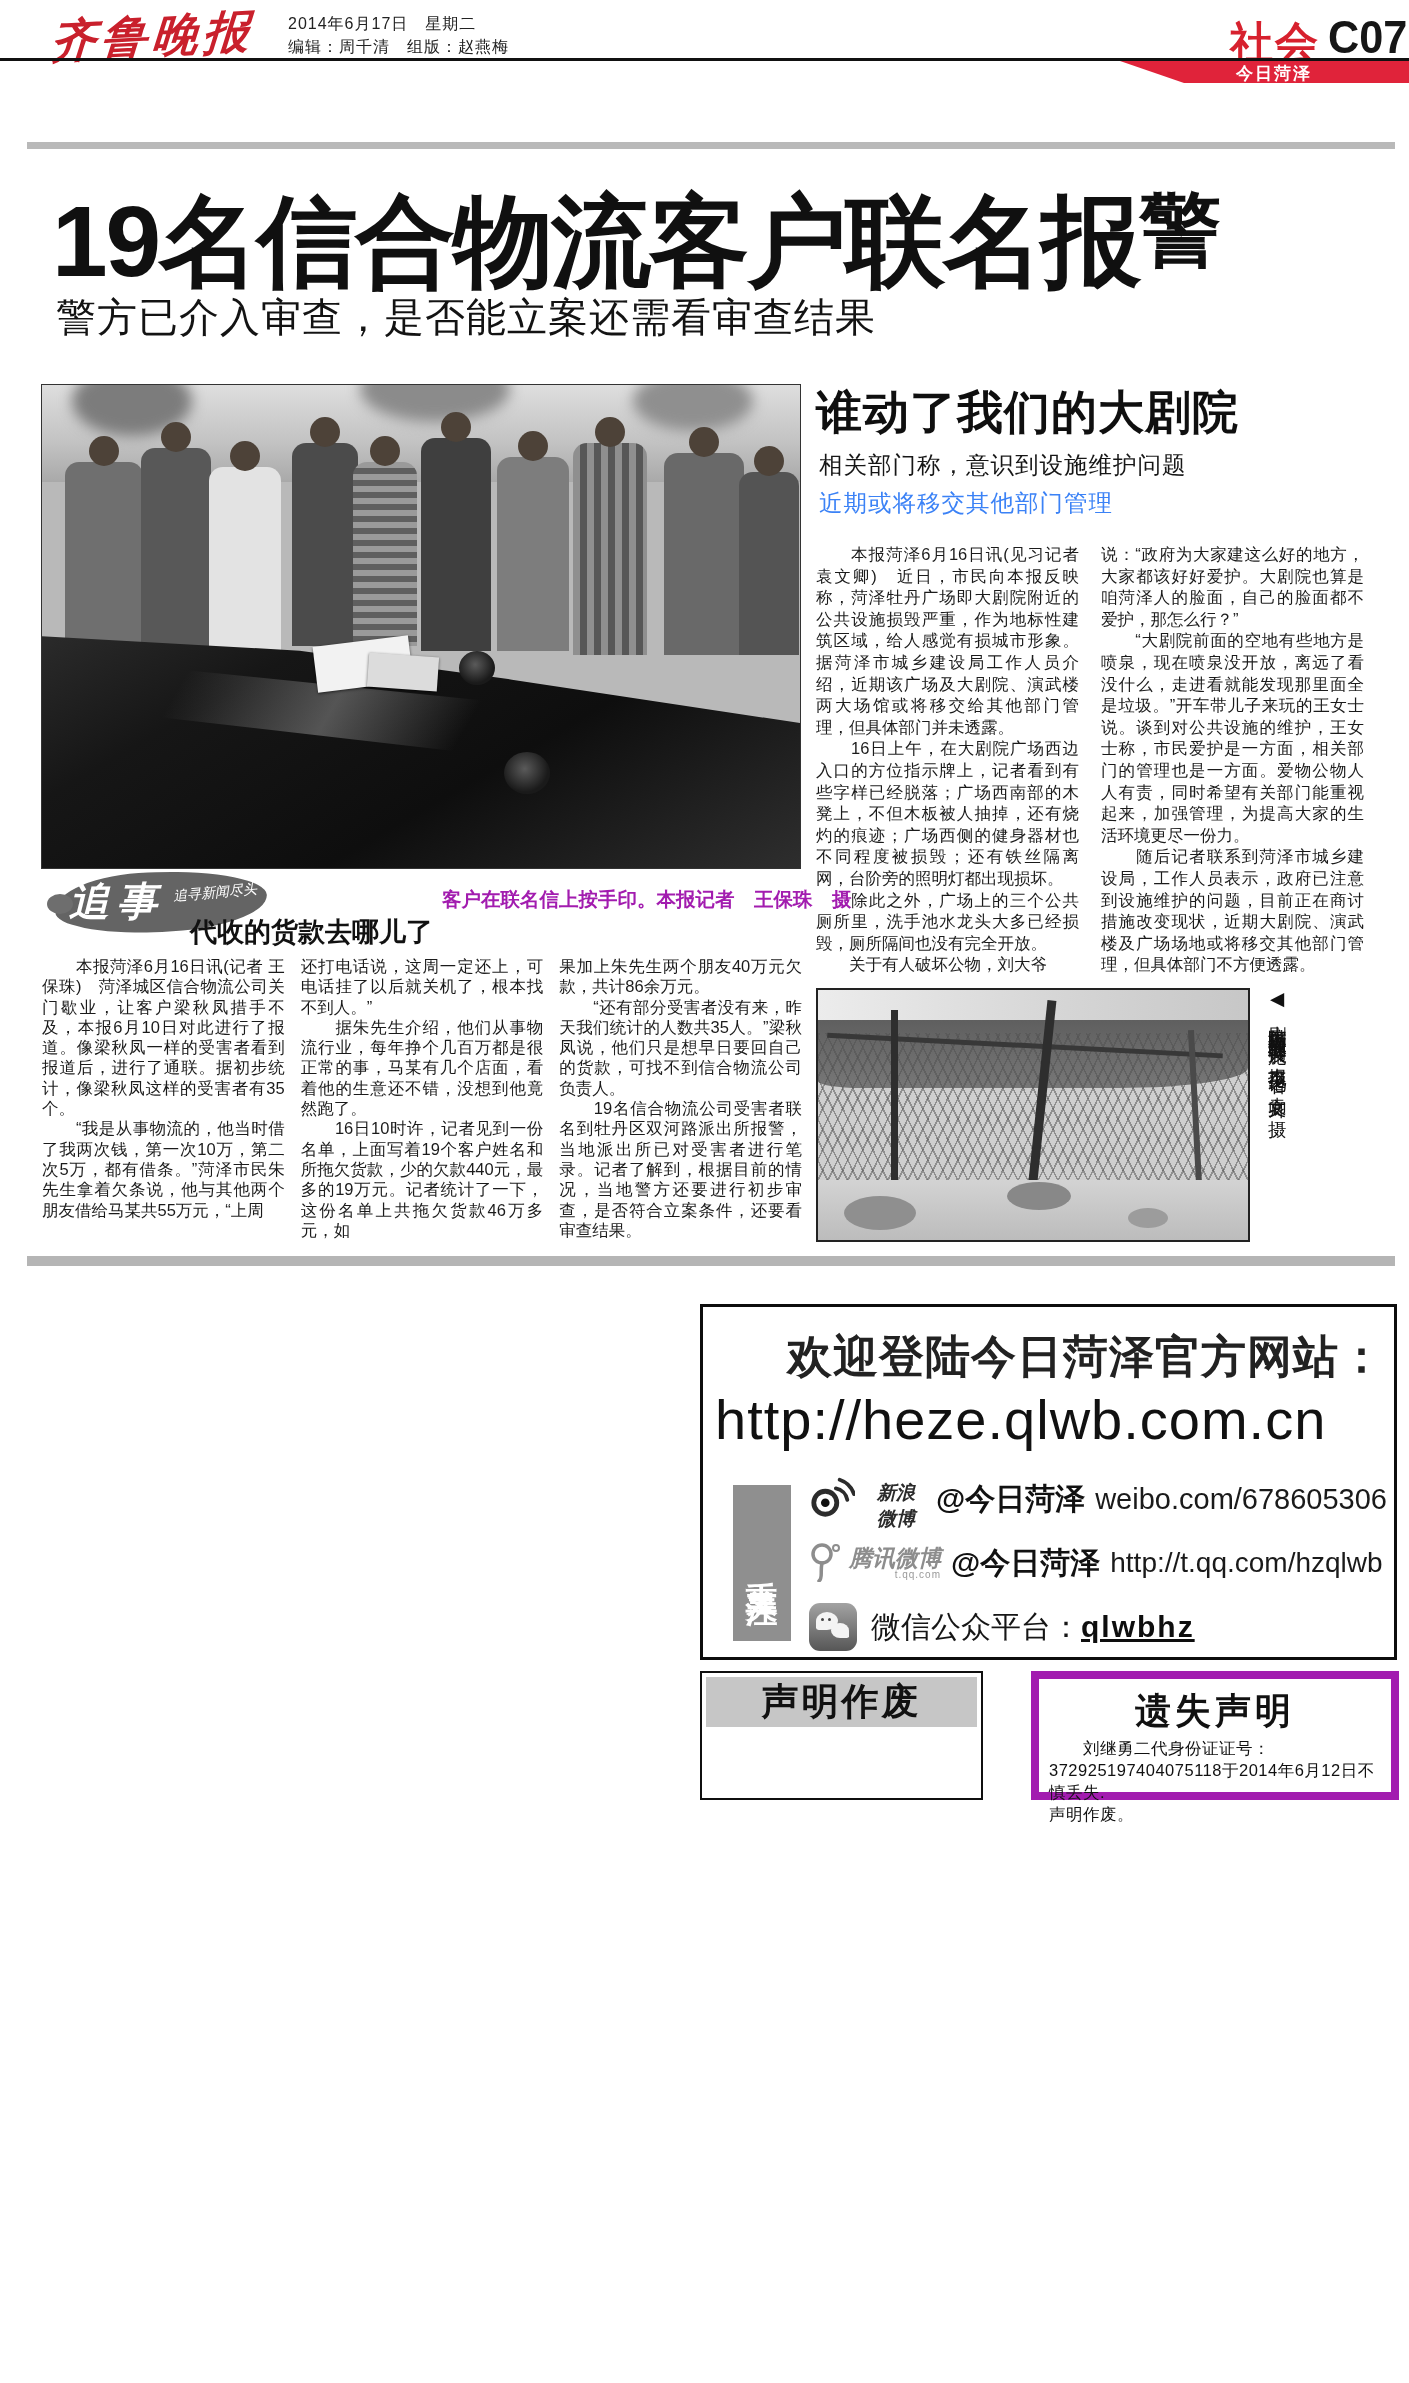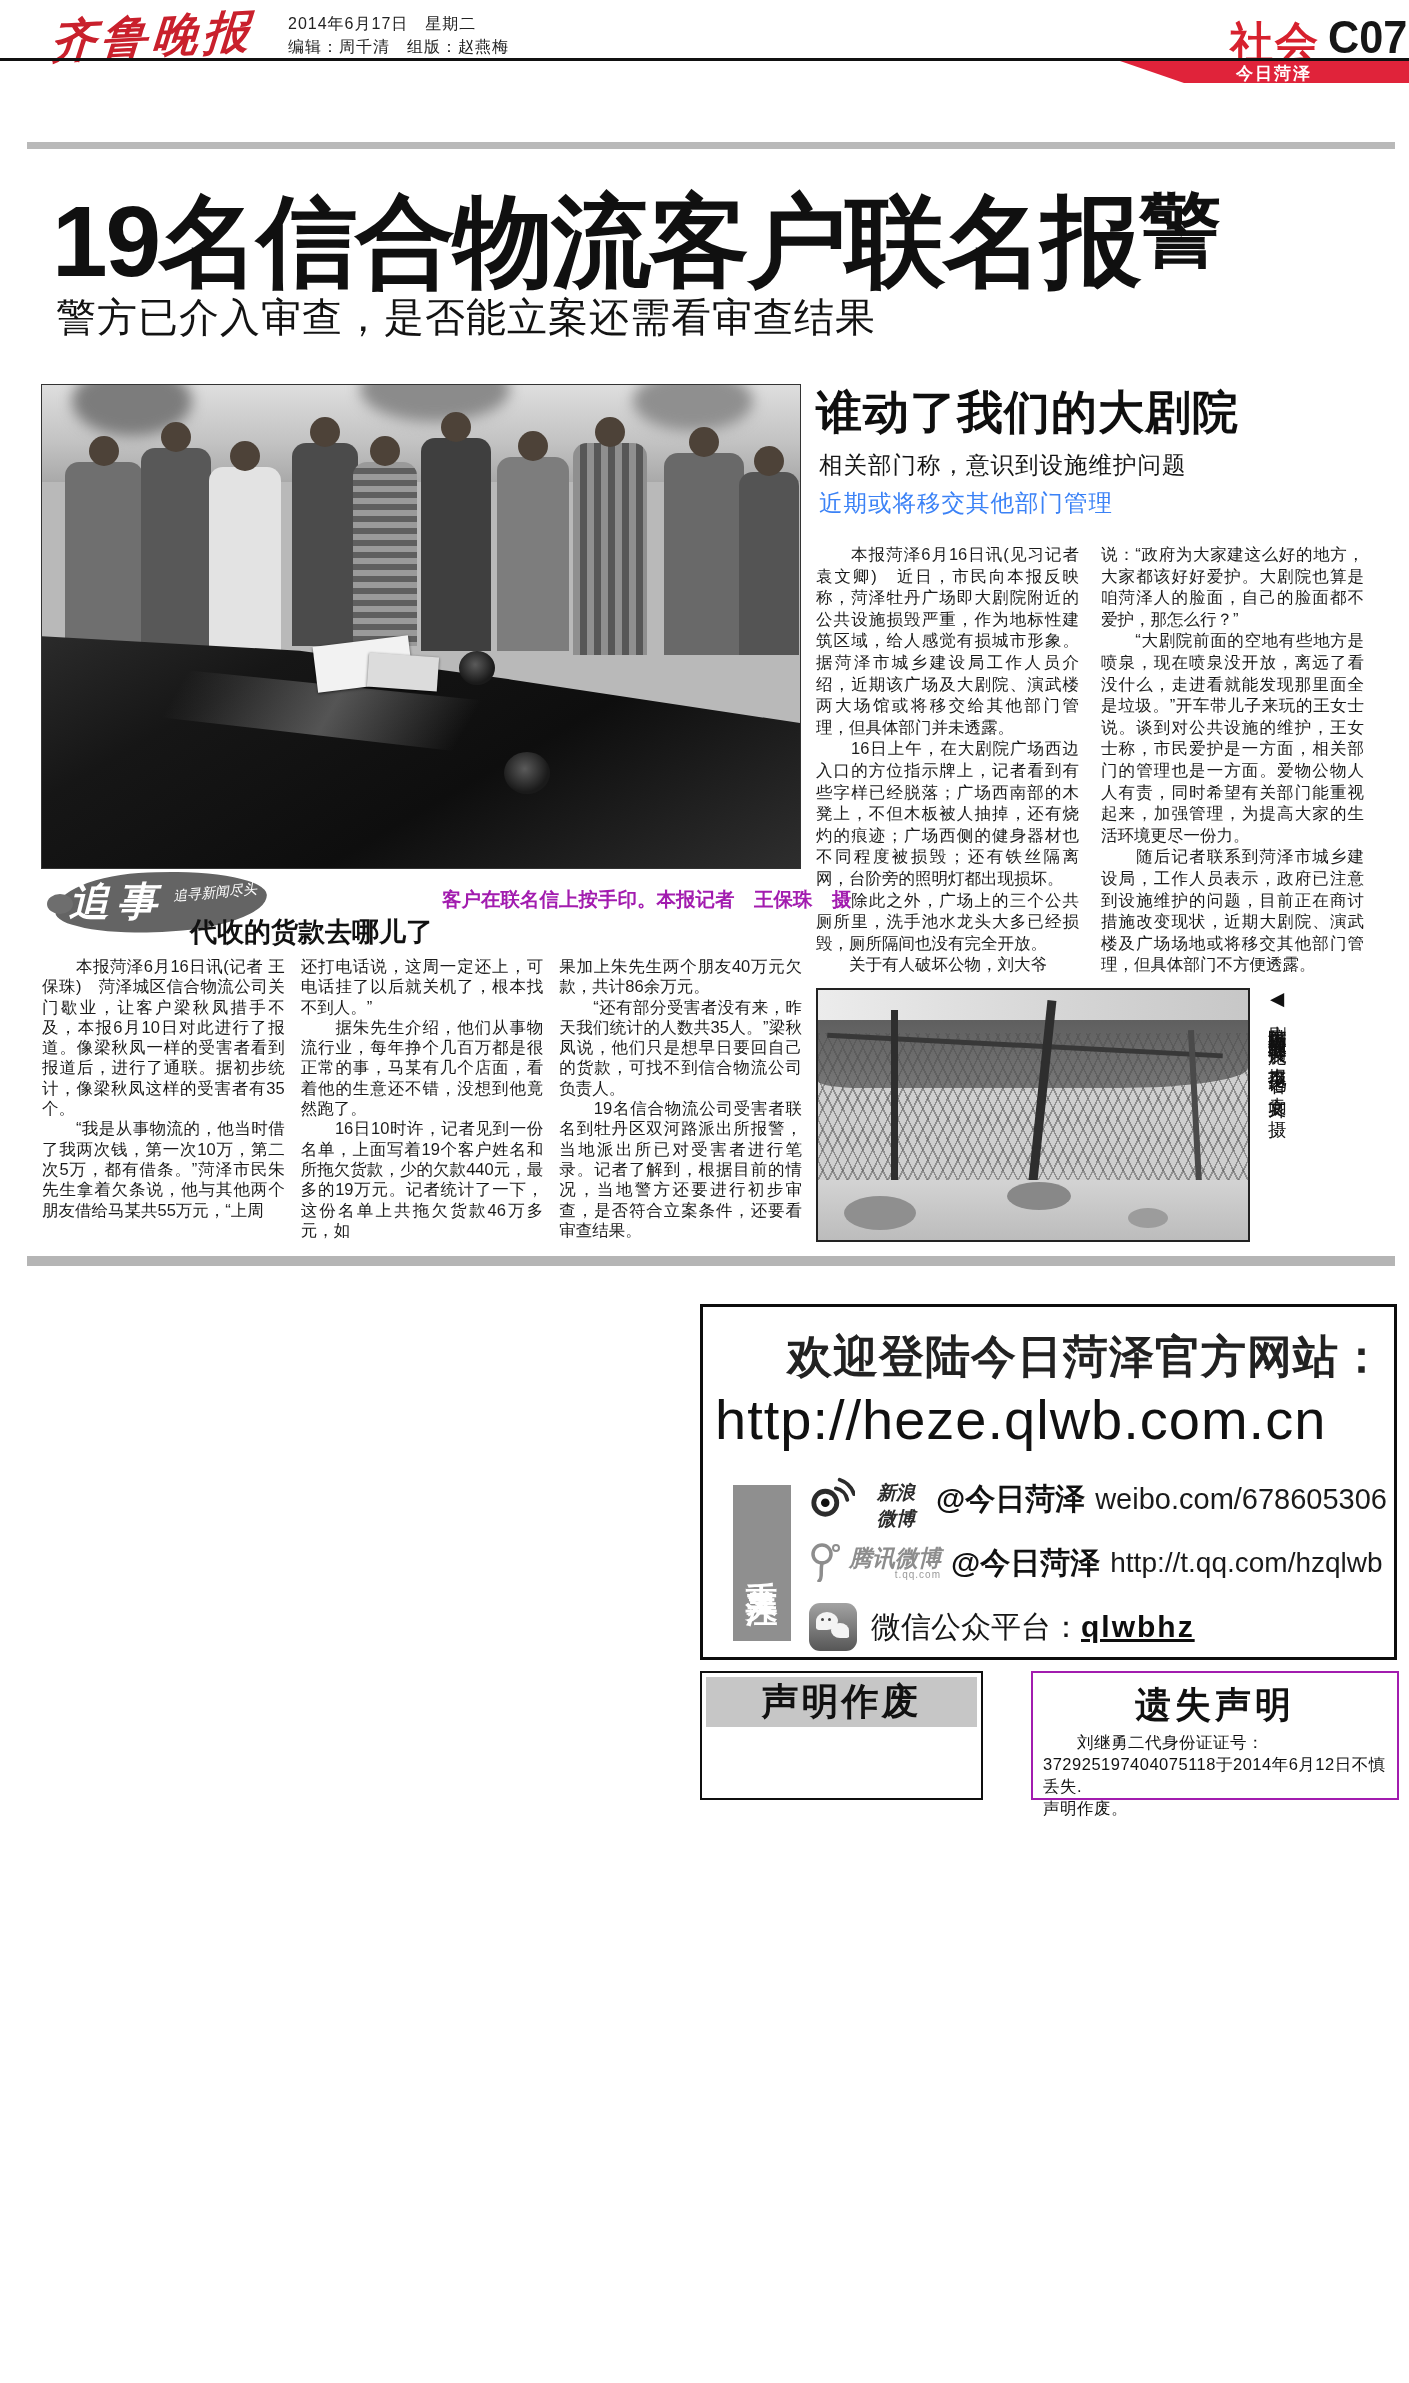--- a/index.html
+++ b/index.html
@@ -101,21 +101,21 @@
   .wx-b1::before{left:5px}.wx-b1::after{left:12px}
   .wx-label{font-size:30px;color:#161616;font-family:Liberation Serif, serif;}
   .wx-account{font-size:30px;font-weight:600;letter-spacing:2px;color:#0e0e0e;text-decoration:underline;}
 
   
   .ad-match{left:700px;top:1671px;width:283px;height:129px;border:2px solid #0f0f0f;box-sizing:border-box;}
   .ad-match-title{position:absolute;left:4px;right:4px;top:4px;background:#c6c6c6;text-align:center;
                   font-size:37px;font-weight:900;letter-spacing:3px;color:#111;}
   .ad-match-body{position:absolute;left:7px;right:7px;top:54px;font-size:14.5px;font-weight:bold;
                  line-height:18.5px;white-space:pre-line;color:#111;}
-  .ad-lost{left:1031px;top:1671px;width:368px;height:129px;border:2px solid #a21caf;box-sizing:border-box;}
+  .ad-lost{left:1031px;top:1671px;width:368px;height:129px;border:8px solid #a21caf;box-sizing:border-box;}
   .ad-lost-title{position:absolute;left:0;right:0;top:8px;text-align:center;font-size:36px;font-weight:900;
                  letter-spacing:4px;color:#111;}
   .ad-lost-body{position:absolute;left:10px;right:8px;top:58px;font-size:16.5px;line-height:22px;
                 letter-spacing:.5px;white-space:pre-line;color:#111;}
 </style>
 </head>
 <body>
 
 <div class="page">
 

